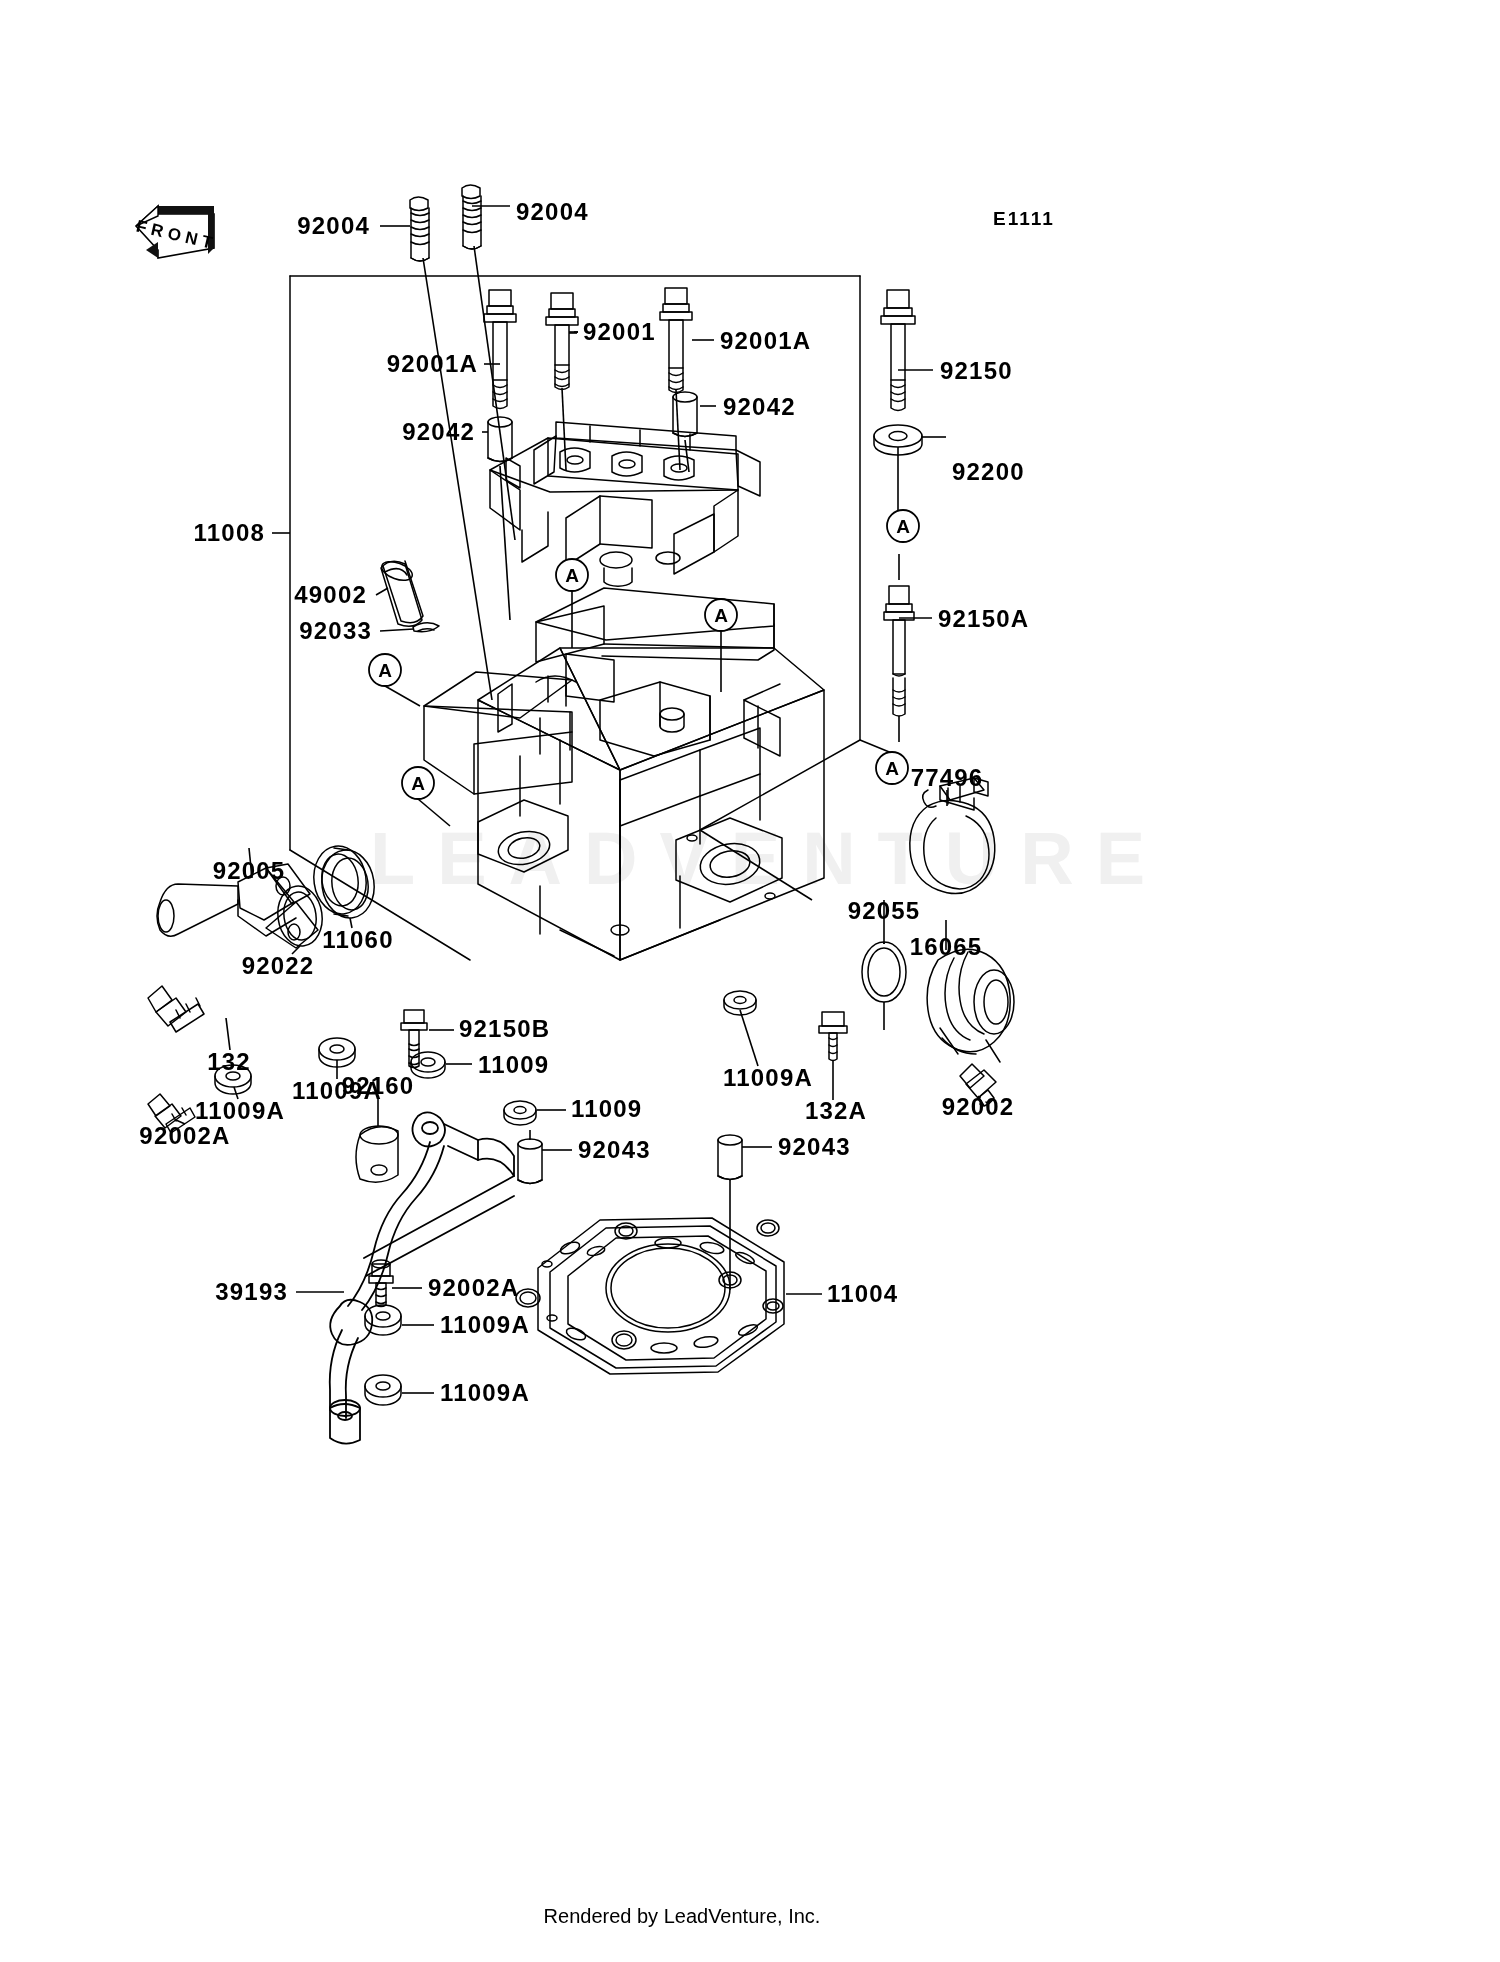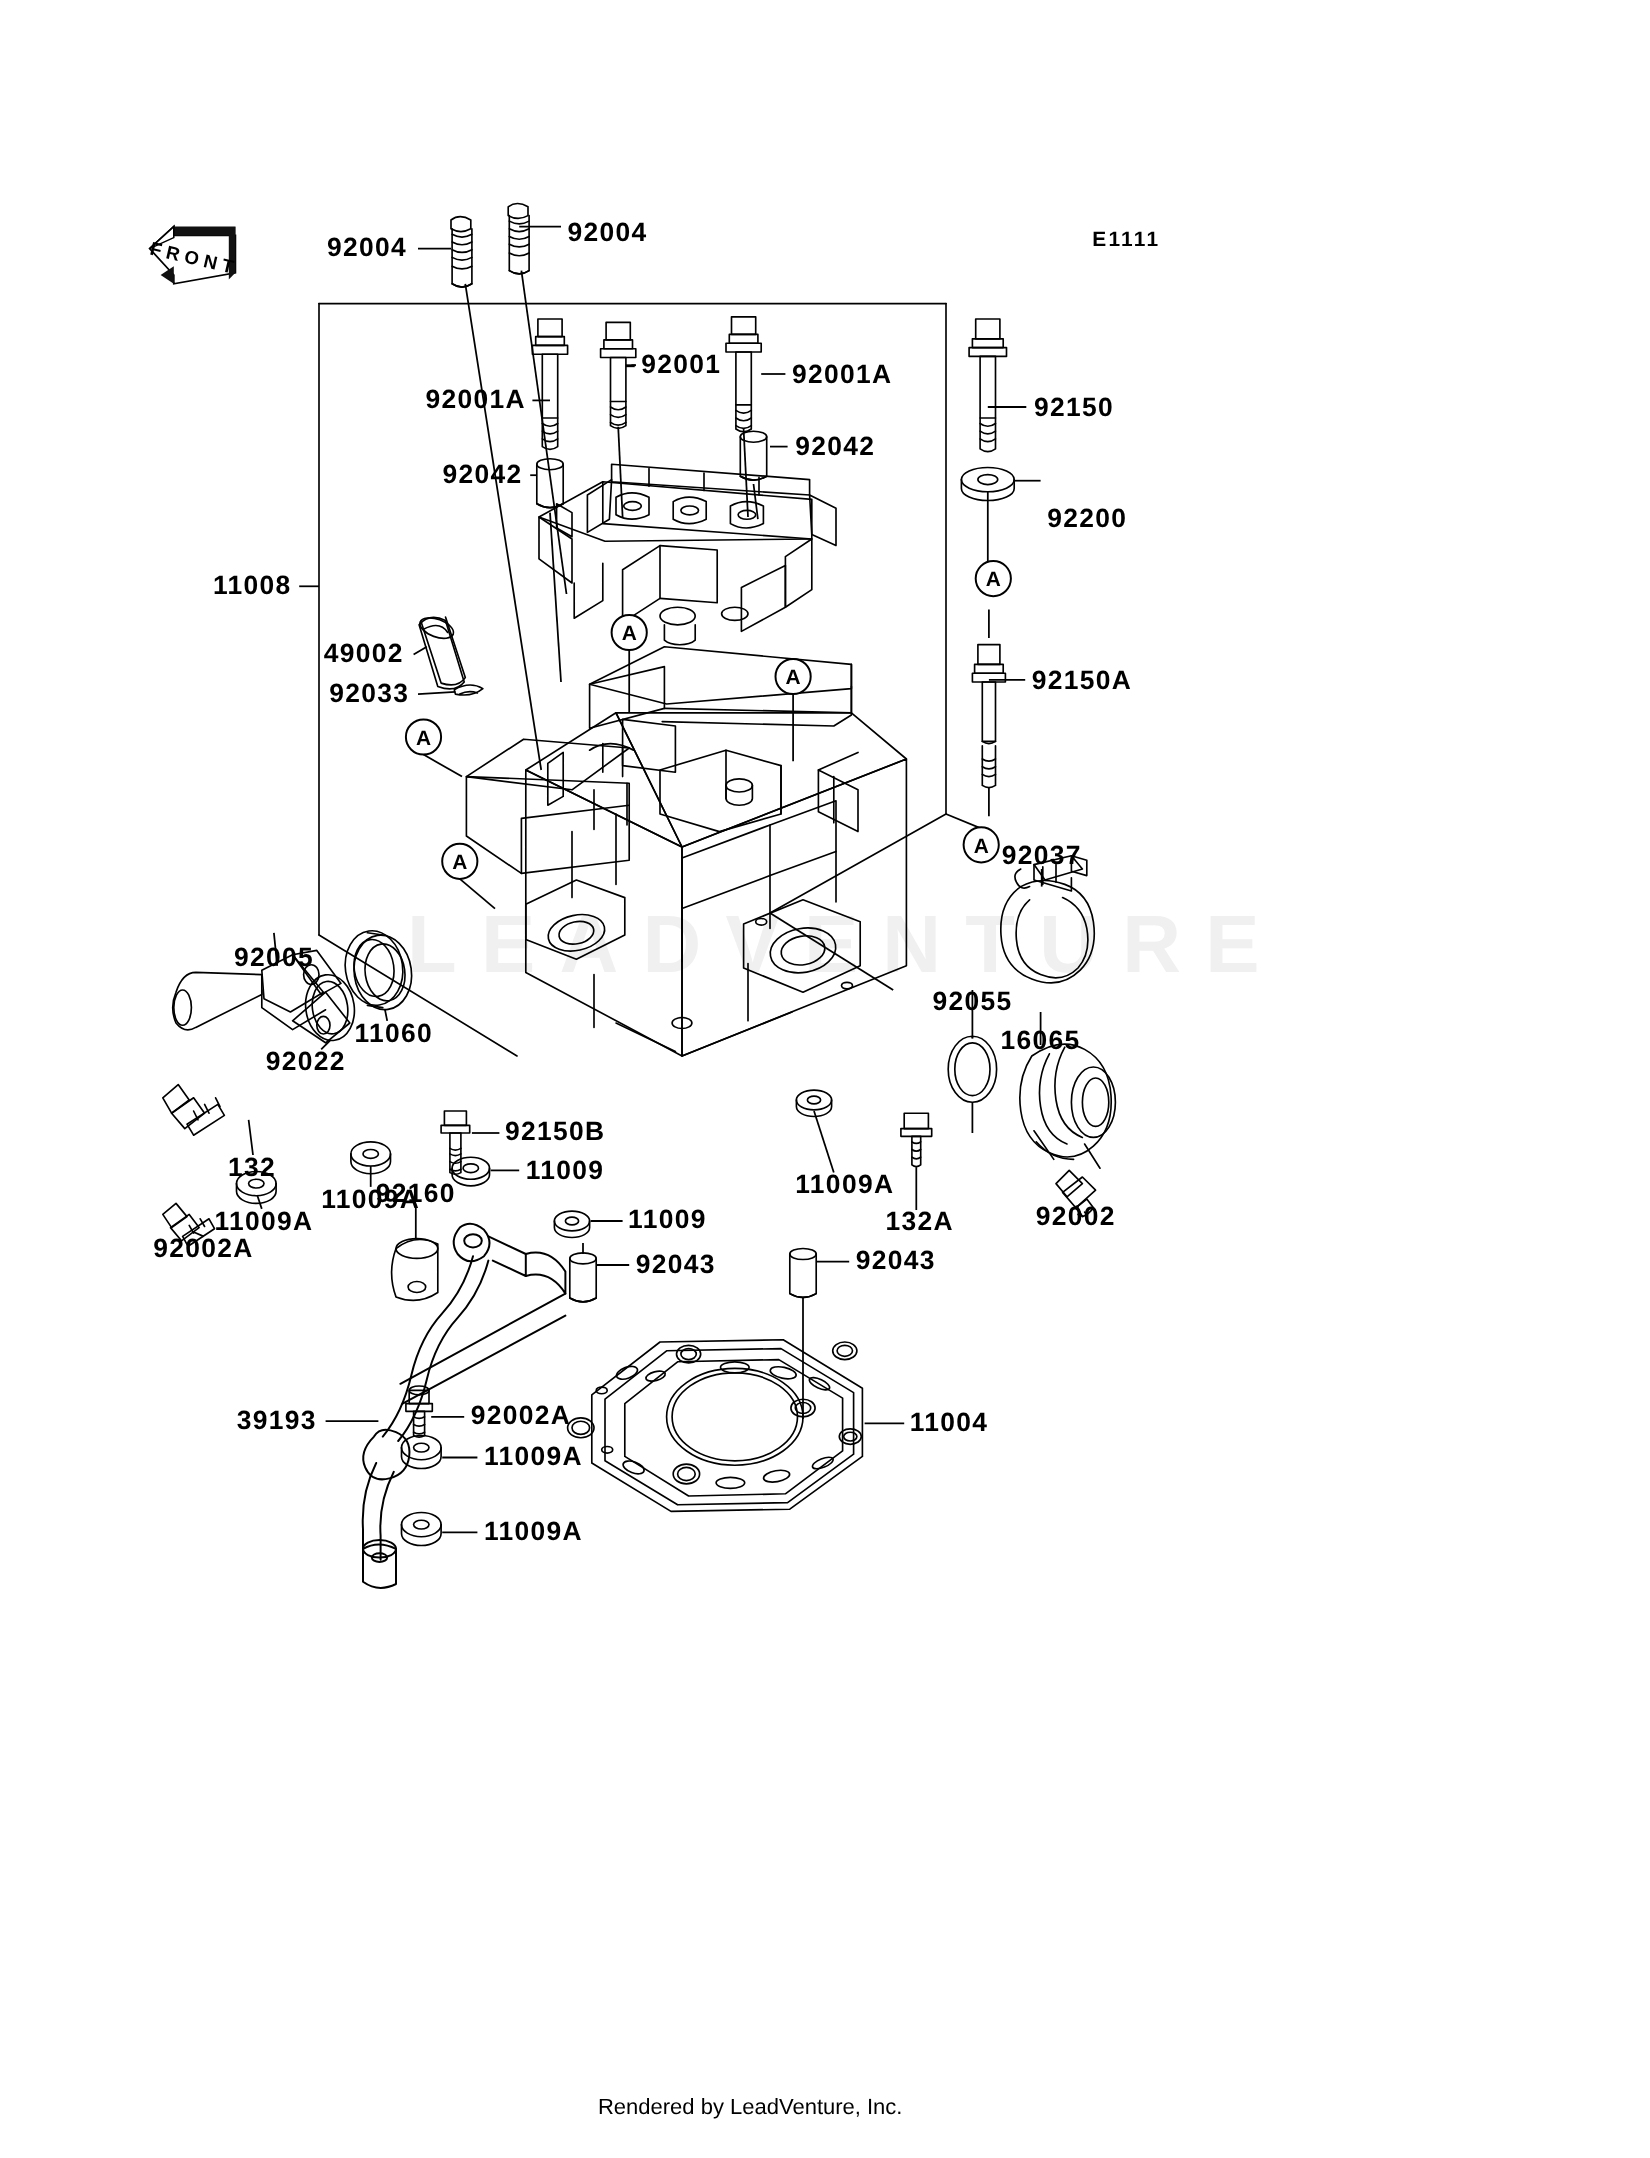--- a/index.html
+++ b/index.html
@@ -559,21 +559,21 @@
       <div class="lbl l" style="left: 720px; top: 341px;">92001A</div>
       <div class="lbl r" style="left: 478px; top: 364px;">92001A</div>
       <div class="lbl l" style="left: 723px; top: 407px;">92042</div>
       <div class="lbl r" style="left: 475px; top: 432px;">92042</div>
       <div class="lbl r" style="left: 265px; top: 533px;">11008</div>
       <div class="lbl r" style="left: 367px; top: 595px;">49002</div>
       <div class="lbl r" style="left: 372px; top: 631px;">92033</div>
       <div class="lbl l" style="left: 940px; top: 371px;">92150</div>
       <div class="lbl l" style="left: 952px; top: 438px; margin-top: 34px;">92200</div>
       <div class="lbl l" style="left: 938px; top: 619px;">92150A</div>
-      <div class="lbl c" style="left: 947px; top: 778px;">92037</div>
+      <div class="lbl c" style="left: 947px; top: 778px;">77496</div>
       <div class="lbl c" style="left: 884px; top: 911px;">92055</div>
       <div class="lbl c" style="left: 946px; top: 947px;">16065</div>
       <div class="lbl c" style="left: 978px; top: 1107px;">92002</div>
       <div class="lbl c" style="left: 836px; top: 1111px;">132A</div>
       <div class="lbl c" style="left: 768px; top: 1078px;">11009A</div>
       <div class="lbl c" style="left: 249px; top: 871px;">92005</div>
       <div class="lbl c" style="left: 278px; top: 966px;">92022</div>
       <div class="lbl c" style="left: 358px; top: 940px;">11060</div>
       <div class="lbl c" style="left: 229px; top: 1062px;">132</div>
       <div class="lbl c" style="left: 337px; top: 1091px;">11009A</div>

